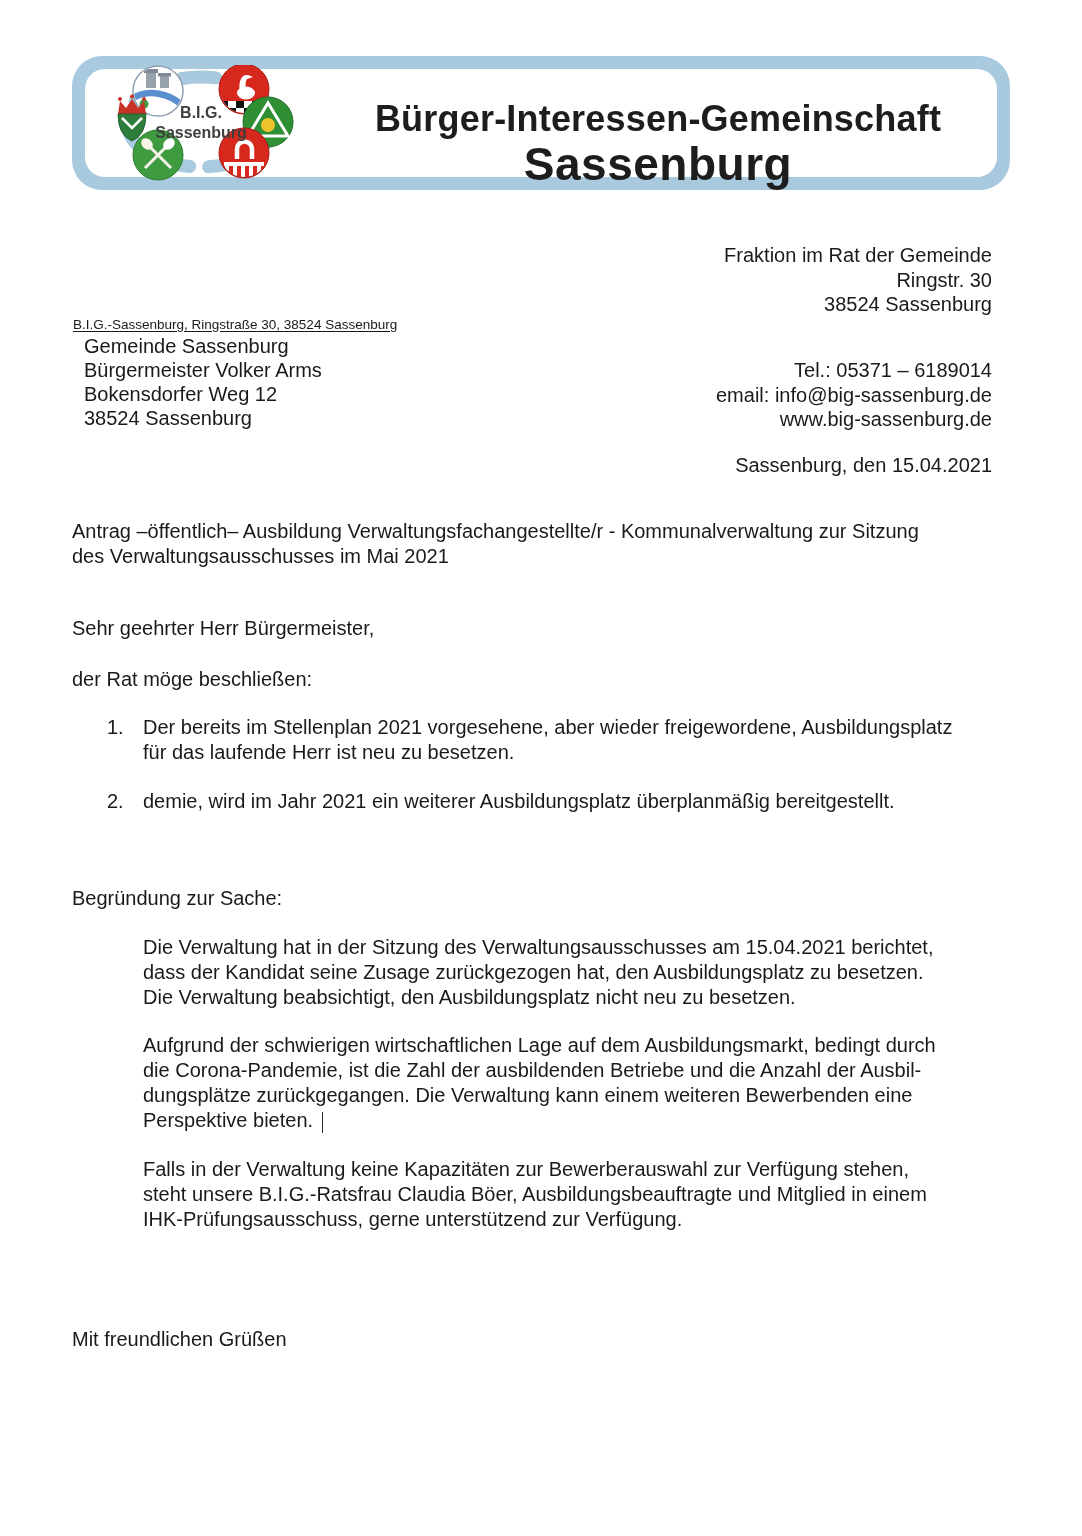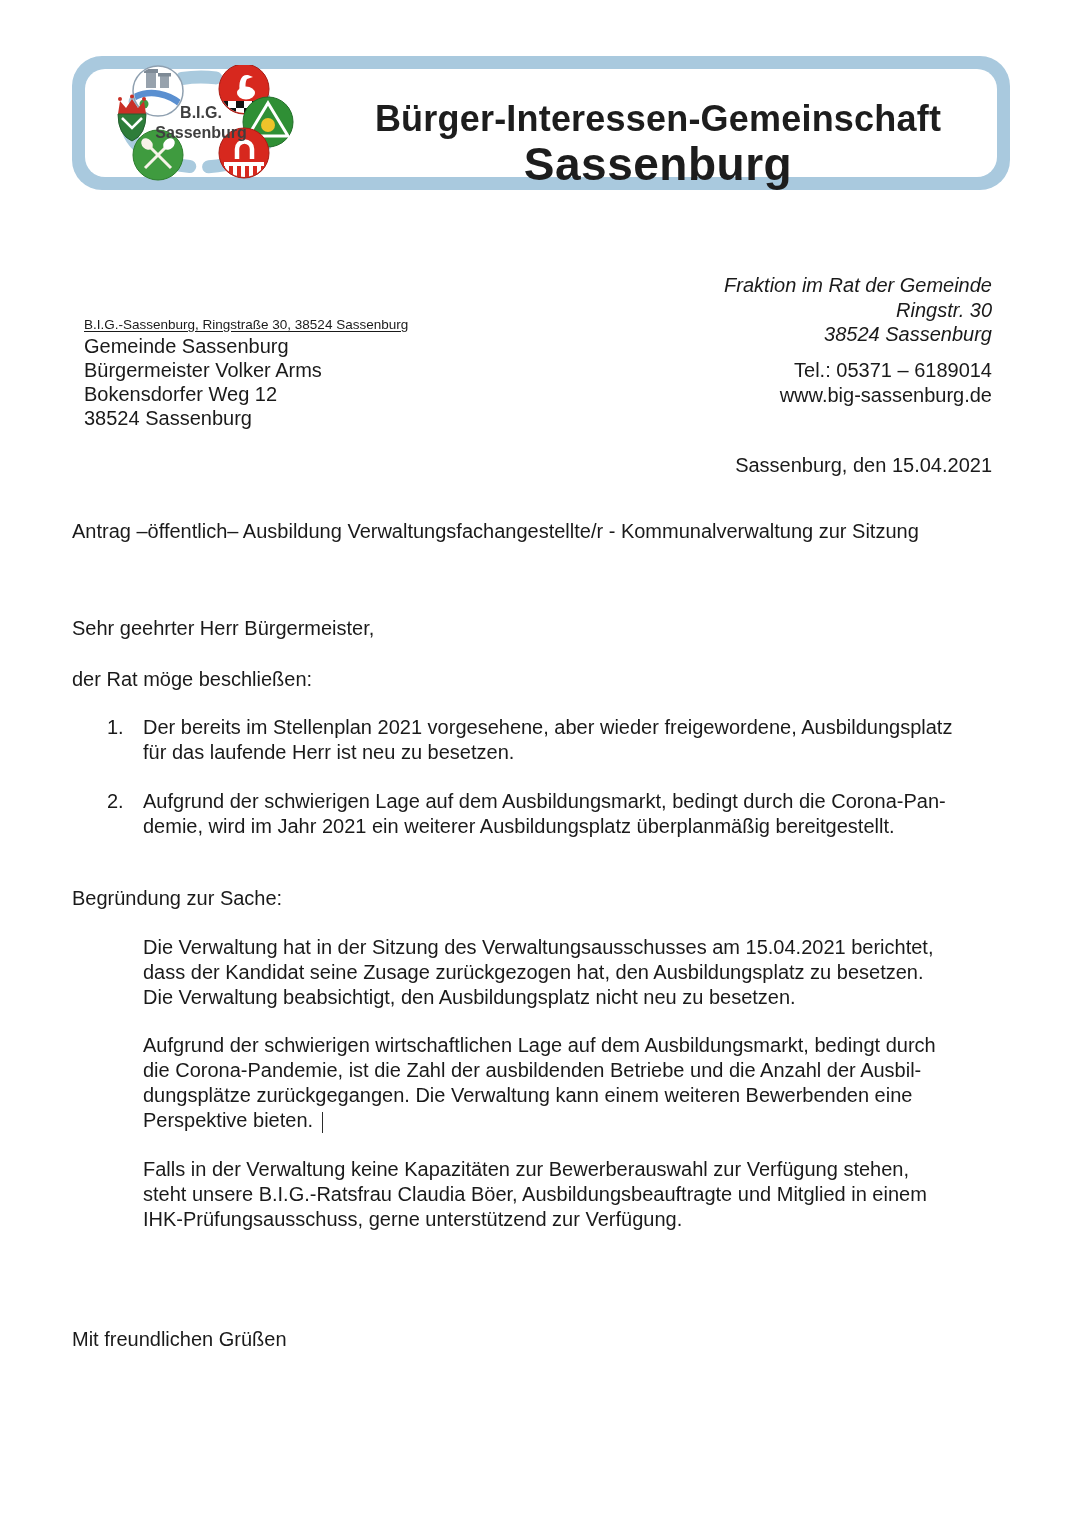--- a/index.html
+++ b/index.html
@@ -137,62 +137,63 @@
         <text x="104" y="73" text-anchor="middle" font-size="16" font-weight="bold" fill="#3f3f3f">Sassenburg</text>
       </svg>
 
       <div class="lh-title">
         <div class="t1">Bürger-Interessen-Gemeinschaft</div>
         <div class="t2">Sassenburg</div>
       </div>
     </div>
   </header>
 
-  <div class="txt small" style="left:84px;top:317px;">B.I.G.-Sassenburg, Ringstraße 30, 38524 Sassenburg</div>
+  <div class="txt small" style="left:73px;top:317px;">B.I.G.-Sassenburg, Ringstraße 30, 38524 Sassenburg</div>
 
   <div class="txt addr" style="left:84px;top:334px;">
       <div class="ln">Gemeinde Sassenburg</div>
       <div class="ln">Bürgermeister Volker Arms</div>
       <div class="ln">Bokensdorfer Weg 12</div>
       <div class="ln">38524 Sassenburg</div>
     </div>
 
-  <div class="txt rblock rightalign" style="right:90px;top:273px;font-style:italic;">
+  <div class="txt rblock rightalign" style="right:90px;top:243px;">
       <div class="ln">Fraktion im Rat der Gemeinde</div>
       <div class="ln">Ringstr. 30</div>
       <div class="ln">38524 Sassenburg</div>
     </div>
 
   <div class="txt rblock rightalign" style="right:90px;top:358px;">
       <div class="ln">Tel.: 05371 – 6189014</div>
+      <div class="ln">email: info@big-sassenburg.de</div>
       <div class="ln">www.big-sassenburg.de</div>
     </div>
 
   <div class="txt rightalign" style="right:90px;top:453px;text-align:right;">Sassenburg, den 15.04.2021</div>
 
   <div class="txt" style="left:72px;top:519px;">
       <div class="ln">Antrag –öffentlich– Ausbildung Verwaltungsfachangestellte/r - Kommunalverwaltung zur Sitzung</div>
+      <div class="ln">des Verwaltungsausschusses im Mai 2021</div>
     </div>
 
   <div class="txt" style="left:72px;top:616px;">Sehr geehrter Herr Bürgermeister,</div>
 
   <div class="txt underline" style="left:72px;top:667px;">der Rat möge beschließen:</div>
 
   <div class="list-item" style="top:715px;">
     <span class="num">1.</span>
     <div class="item-lines">
         <div class="ln">Der bereits im Stellenplan 2021 vorgesehene, aber wieder freigewordene, Ausbildungsplatz</div>
         <div class="ln">für das laufende Herr ist neu zu besetzen.</div>
       </div>
   </div>
 
   <div class="list-item" style="top:789px;">
     <span class="num">2.</span>
     <div class="item-lines">
-        <div class="ln">Aufgrund der schwierigen Lage auf dem Ausbildungsmarkt, bedingt durch die Corona-Pan-</div>
         <div class="ln">demie, wird im Jahr 2021 ein weiterer Ausbildungsplatz überplanmäßig bereitgestellt.</div>
       </div>
   </div>
 
   <div class="txt underline" style="left:72px;top:886px;">Begründung zur Sache:</div>
 
   <div class="txt para" style="top:935px;">
       <div class="ln">Die Verwaltung hat in der Sitzung des Verwaltungsausschusses am 15.04.2021 berichtet,</div>
       <div class="ln">dass der Kandidat seine Zusage zurückgezogen hat, den Ausbildungsplatz zu besetzen.</div>
       <div class="ln">Die Verwaltung beabsichtigt, den Ausbildungsplatz nicht neu zu besetzen.</div>

